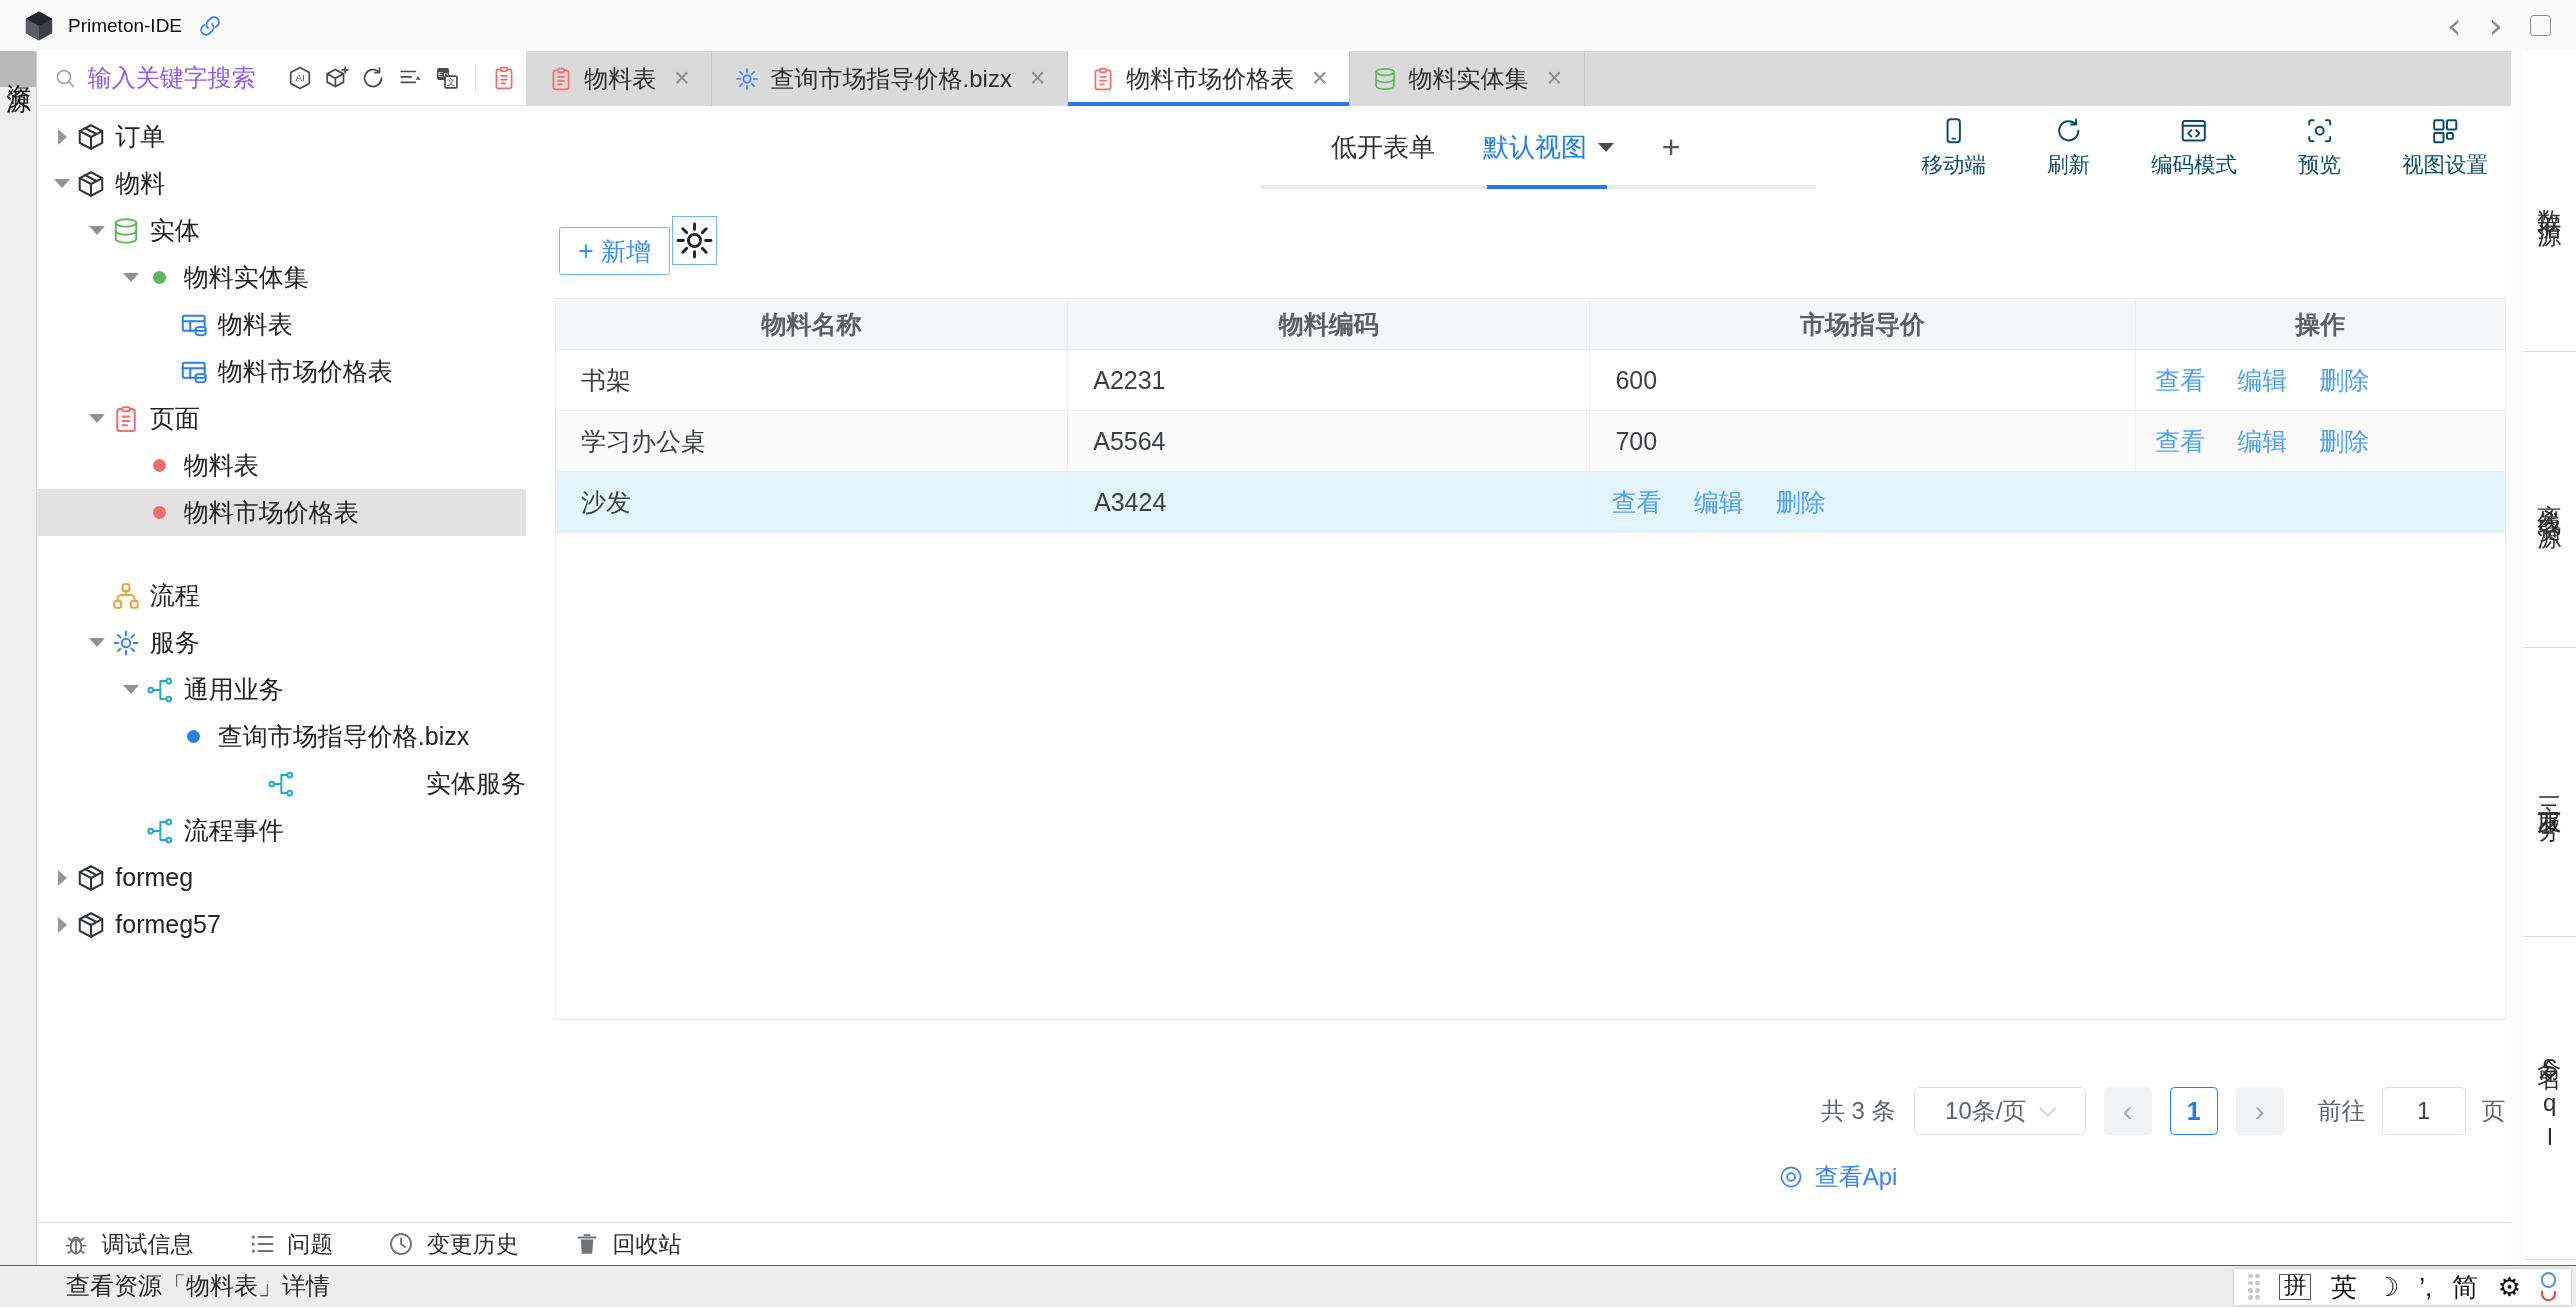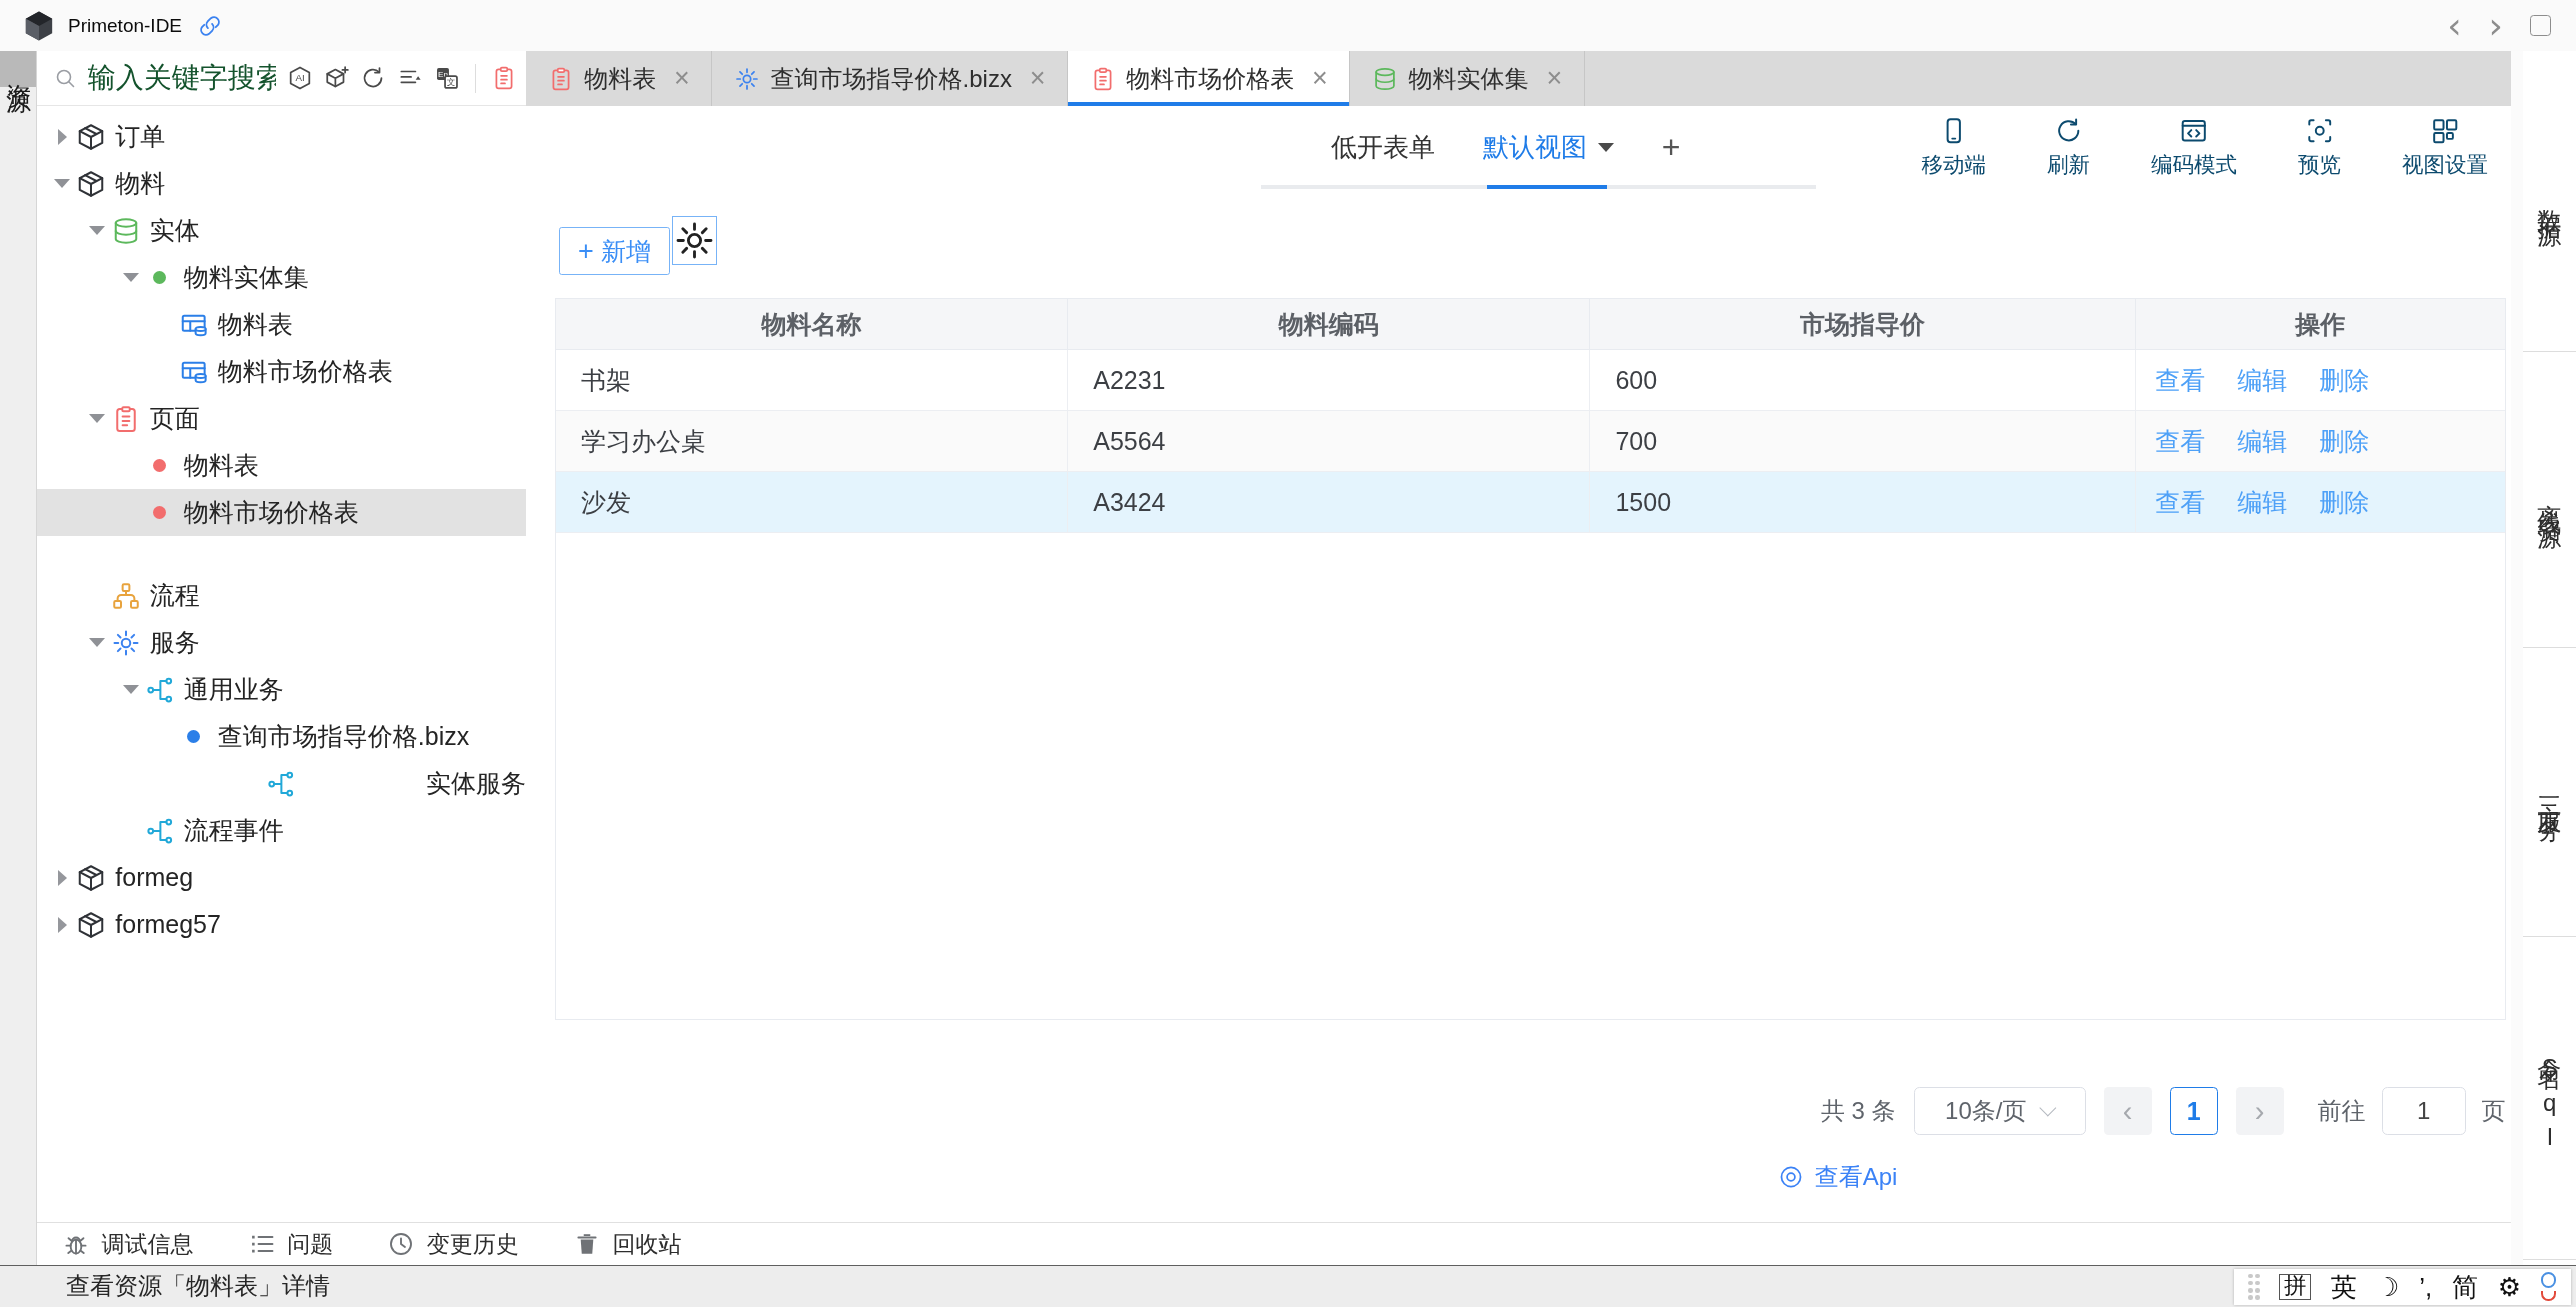--- a/index.html
+++ b/index.html
@@ -18,21 +18,21 @@
 
   
   .left-rail{position:absolute;left:0;top:51px;width:36px;height:1214px;background:#efefef;border-right:0.9px solid #d6d6d6}
   .rail-tab{writing-mode:vertical-rl;text-orientation:upright;width:36px;text-align:center;padding:12.5px 0;
             background:#b9b9b9;font-size:25px;color:#1b1b1b;letter-spacing:5.4px;margin:0 auto}
 
   
   .explorer{position:absolute;left:37px;top:51px;width:489px;height:1171px;background:#fff;border-right:0.9px solid #cfcfcf;overflow:hidden}
   .search-row{height:54px;border-bottom:0.9px solid #e6e6e6;display:flex;align-items:center;padding:0 9px 0 16px;gap:10.7px}
   .search-ico{width:24px;height:24px;color:#9a9da3;flex:none}
-  .search-placeholder{color:#14532d;font-size:28px;flex:1;white-space:nowrap;overflow:hidden}
+  .search-placeholder{color:#8b5cf6;font-size:24px;flex:1;white-space:nowrap;overflow:hidden}
   .sr-ico{width:26px;height:26px;color:#4a4a4a;flex:none}
   .sr-ico.red{color:#f26d6d}
   .sr-divider{width:0.9px;height:29px;background:#ddd;margin:0 4.5px;flex:none}
   .tree{padding-top:7.2px}
   .tree-row{height:47px;display:flex;align-items:center;font-size:25px;color:#242424;cursor:pointer;white-space:nowrap}
   .tree-row.selected{background:#e2e2e2}
   .caret{width:25px;flex:none;display:flex;justify-content:center;align-items:center}
   .caret i{display:block;width:0;height:0}
   .caret.open i{border-left:8px solid transparent;border-right:8px solid transparent;border-top:9.8px solid #8f9196}
   .caret.closed i{border-top:8px solid transparent;border-bottom:8px solid transparent;border-left:9.8px solid #95979c}
@@ -550,21 +550,20 @@
             <div class="g-cell" style="width: 546px;">700</div>
             <div class="g-cell actions" style="width: 370px;">
               <span class="g-link">查看</span>
               <span class="g-link">编辑</span>
               <span class="g-link">删除</span>
             </div>
           </div>
           <div class="g-row hl">
             <div class="g-cell" style="width: 513px;">沙发</div>
             <div class="g-cell" style="width: 523px;">A3424</div>
-            <div class="g-cell" style="width: 546px;">1500</div>
             <div class="g-cell actions" style="width: 370px;">
               <span class="g-link">查看</span>
               <span class="g-link">编辑</span>
               <span class="g-link">删除</span>
             </div>
           </div>
         </div>
     </div>
 
     <div class="pager">

